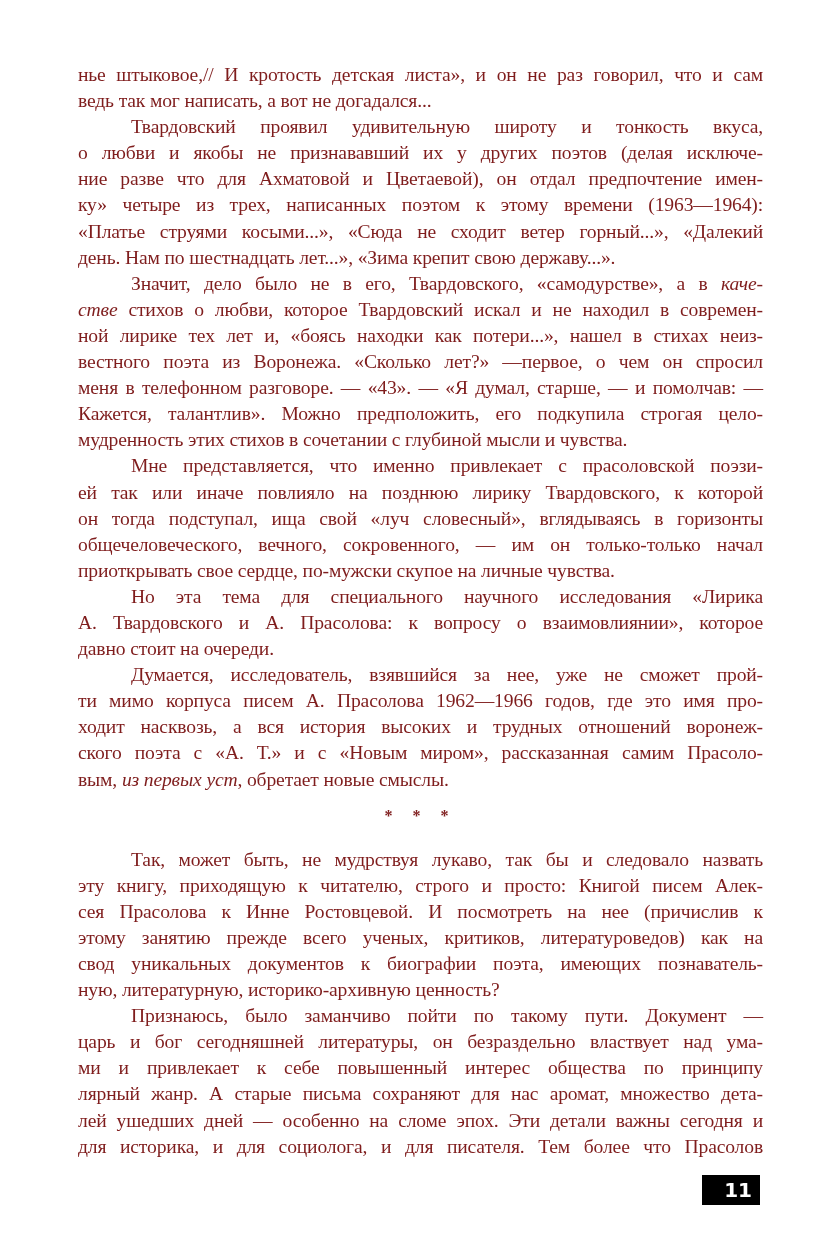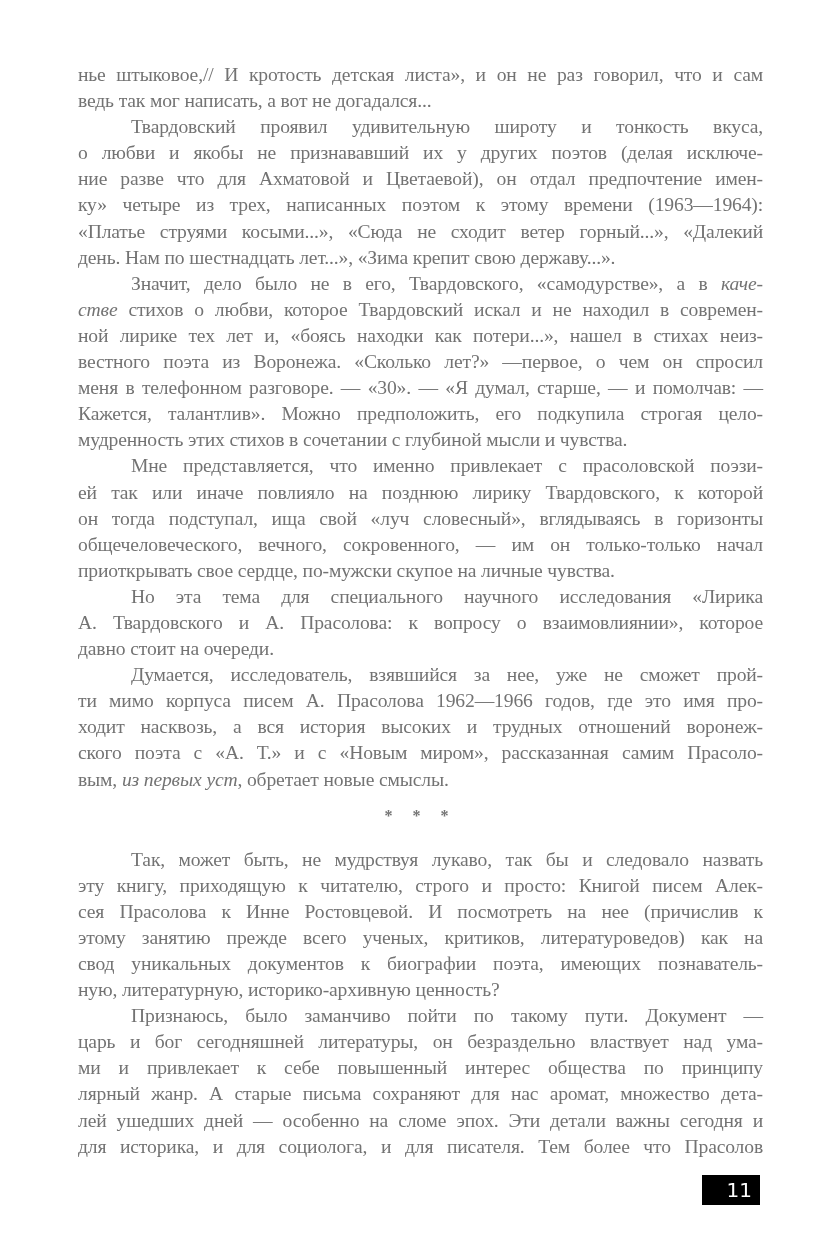--- a/index.html
+++ b/index.html
@@ -1,38 +1,38 @@
 <!DOCTYPE html>
 <html><head>
 <meta charset="utf-8">
 <style>
   html, body { margin: 0; padding: 0; background: #ffffff; }
   body { width: 838px; height: 1248px; position: relative; overflow: hidden; }
   .page {
     position: absolute; left: 78px; top: 62px; width: 685px;
     font-family: "Liberation Serif", "DejaVu Serif", serif;
-    font-size: 19.6px; line-height: 26.1px; color: #737373;
+    font-size: 19.6px; line-height: 26.1px; color: #7f1d1d;
   }
   .line {
     display: block; white-space: nowrap; text-align: justify; text-align-last: justify;
     height: 26.1px; letter-spacing: -0.15px;
   }
   .line.last { text-align-last: left; }
   .line.indent { padding-left: 53px; }
   .line.indent { width: calc(100% - 53px); }
   .para { display: block; }
   i { font-style: italic; }
   .stars {
     display: block; text-align: center; height: 26px; margin: 10px 0 18px 0;
     font-size: 16px; letter-spacing: 8px; font-weight: bold;
   }
   .pagenum {
     position: absolute; left: 702px; top: 1175px; width: 58px; height: 30px;
     background: #000; color: #fff;
-    font-family: "DejaVu Sans", "Liberation Sans", sans-serif; font-weight: normal;
+    font-family: "DejaVu Sans", "Liberation Sans", sans-serif; font-weight: bold;
     font-size: 20px; line-height: 30px; text-align: right; padding-right: 0;
     box-sizing: border-box; padding-right: 8px;
   }
 </style>
 </head>
 <body>
 
 <div class="page" id="page">
     <div class="para">
       <span class="line ">нье штыковое,// И кротость детская листа», и он не раз говорил, что и сам</span>
@@ -44,21 +44,21 @@
       <span class="line ">ние разве что для Ахматовой и Цветаевой), он отдал предпочтение имен-</span>
       <span class="line ">ку» четыре из трех, написанных поэтом к этому времени (1963—1964):</span>
       <span class="line ">«Платье струями косыми...», «Сюда не сходит ветер горный...», «Далекий</span>
       <span class="line  last">день. Нам по шестнадцать лет...», «Зима крепит свою державу...».</span>
     </div>
     <div class="para">
       <span class="line  indent">Значит, дело было не в его, Твардовского, «самодурстве», а в <i>качe-</i></span>
       <span class="line "><i>стве</i> стихов о любви, которое Твардовский искал и не находил в современ-</span>
       <span class="line ">ной лирике тех лет и, «боясь находки как потери...», нашел в стихах неиз-</span>
       <span class="line ">вестного поэта из Воронежа. «Сколько лет?» —первое, о чем он спросил</span>
-      <span class="line ">меня в телефонном разговоре. — «30». — «Я думал, старше, — и помолчав: —</span>
+      <span class="line ">меня в телефонном разговоре. — «43». — «Я думал, старше, — и помолчав: —</span>
       <span class="line ">Кажется, талантлив». Можно предположить, его подкупила строгая цело-</span>
       <span class="line  last">мудренность этих стихов в сочетании с глубиной мысли и чувства.</span>
     </div>
     <div class="para">
       <span class="line  indent">Мне представляется, что именно привлекает с прасоловской поэзи-</span>
       <span class="line ">ей так или иначе повлияло на позднюю лирику Твардовского, к которой</span>
       <span class="line ">он тогда подступал, ища свой «луч словесный», вглядываясь в горизонты</span>
       <span class="line ">общечеловеческого, вечного, сокровенного, — им он только-только начал</span>
       <span class="line  last">приоткрывать свое сердце, по-мужски скупое на личные чувства.</span>
     </div>

